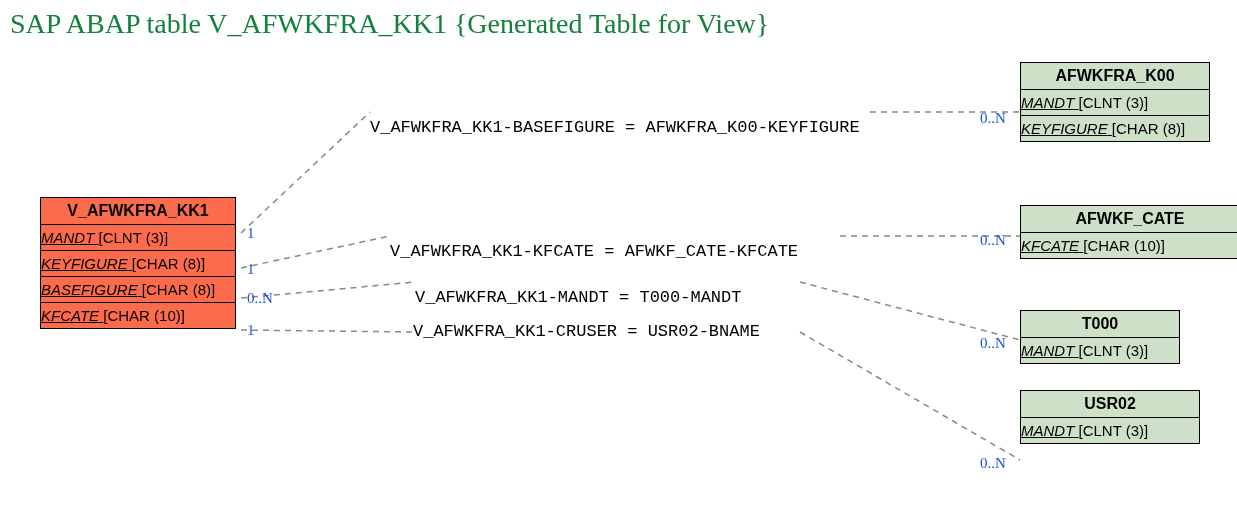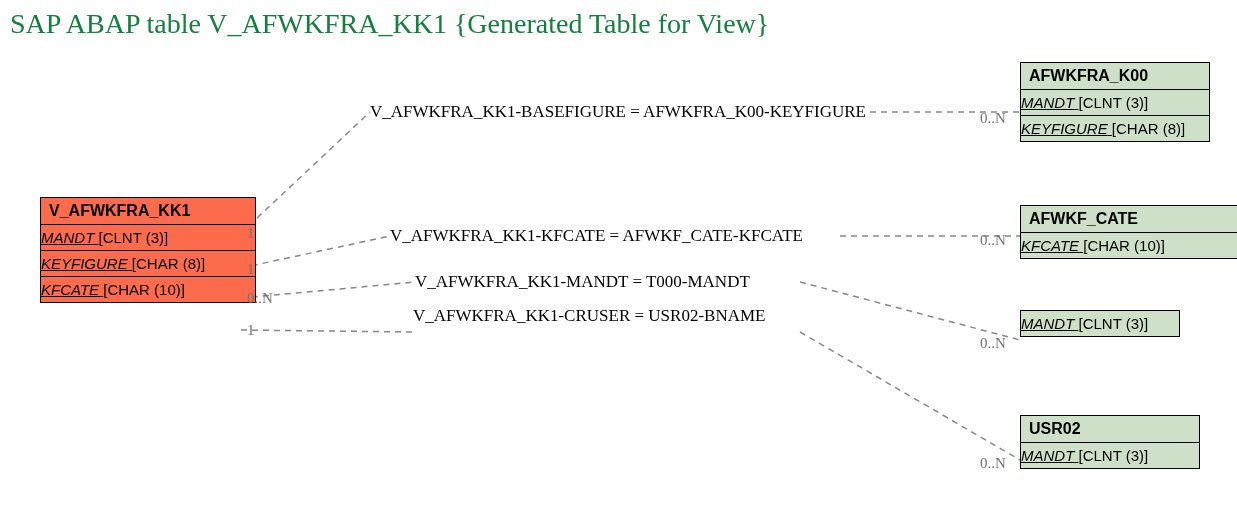--- a/index.html
+++ b/index.html
@@ -19,21 +19,21 @@
     font-family: Georgia, 'Times New Roman', serif;
     color: #15803d;
   }
   .entity {
     position: absolute;
     border: 1px solid #000;
     box-sizing: border-box;
   }
   .entity .hdr {
     font-weight: bold;
-    text-align: left;
+    text-align: center;
     padding: 4px 8px;
     border-bottom: 1px solid #000;
     font-size: 16px;
     font-family: Arial, sans-serif;
   }
   .entity .attr {
     padding: 4px 0;
     border-bottom: 1px solid #000;
     font-size: 15px;
     font-style: italic;
@@ -46,29 +46,30 @@
   .attr .type {
     font-style: normal;
     text-decoration: none;
     display: inline-block;
   }
   .main-e { background: #fc6b4b; }
   .rel-e  { background: #cfe0c9; }
   .label {
     position: absolute;
     font-size: 17px;
-    font-family: Liberation Serif, serif;
+    font-family: Liberation Mono, monospace;
     color: #000;
     white-space: nowrap;
+    margin-top: 16px;
   }
   .card {
     position: absolute;
     font-size: 15px;
     font-family: Georgia, 'Times New Roman', serif;
-    color: #737373;
+    color: #1d4ed8;
   }
   svg {
     position: absolute;
     top: 0;
     left: 0;
     width: 1237px;
     height: 516px;
     pointer-events: none;
   }
   svg line {
@@ -90,28 +91,32 @@
   <line x1="241" y1="268" x2="390" y2="236"></line>
   <line x1="840" y1="236" x2="1020" y2="236"></line>
 
   <line x1="241" y1="298" x2="415" y2="282"></line>
   <line x1="800" y1="282" x2="1020" y2="340"></line>
 
   <line x1="241" y1="330" x2="413" y2="332"></line>
   <line x1="800" y1="332" x2="1020" y2="460"></line>
 </svg>
 
-<div class="entity main-e" style="left:40px; top:197px; width:216px;">
+<div class="entity main-e" style="left:40px; top:197px; width:196px;">
   <div class="hdr">V_AFWKFRA_KK1</div>
   <div class="attr">
     <span>MANDT</span>
     <span class="type">[CLNT (3)]</span>
   </div>
   <div class="attr">
     <span>KEYFIGURE</span>
+    <span class="type">[CHAR (8)]</span>
+  </div>
+  <div class="attr">
+    <span>BASEFIGURE</span>
     <span class="type">[CHAR (8)]</span>
   </div>
   <div class="attr">
     <span>KFCATE</span>
     <span class="type">[CHAR (10)]</span>
   </div>
 </div>
 
 <div class="entity rel-e" style="left:1020px; top:62px; width:190px;">
   <div class="hdr">AFWKFRA_K00</div>
@@ -127,27 +132,28 @@
 
 <div class="entity rel-e" style="left:1020px; top:205px; width:220px;">
   <div class="hdr">AFWKF_CATE</div>
   <div class="attr">
     <span>KFCATE</span>
     <span class="type">[CHAR (10)]</span>
   </div>
 </div>
 
 <div class="entity rel-e" style="left:1020px; top:310px; width:160px;">
+  <div class="hdr">T000</div>
   <div class="attr">
     <span>MANDT</span>
     <span class="type">[CLNT (3)]</span>
   </div>
 </div>
 
-<div class="entity rel-e" style="left:1020px; top:415px; width:180px;">
+<div class="entity rel-e" style="left:1020px; top:390px; width:180px;">
   <div class="hdr">USR02</div>
   <div class="attr">
     <span>MANDT</span>
     <span class="type">[CLNT (3)]</span>
   </div>
 </div>
 
 <div class="label" style="left:370px; top:102px;">V_AFWKFRA_KK1-BASEFIGURE = AFWKFRA_K00-KEYFIGURE</div>
 <div class="label" style="left:390px; top:226px;">V_AFWKFRA_KK1-KFCATE = AFWKF_CATE-KFCATE</div>
 <div class="label" style="left:415px; top:272px;text-align:center;">V_AFWKFRA_KK1-MANDT = T000-MANDT</div>

